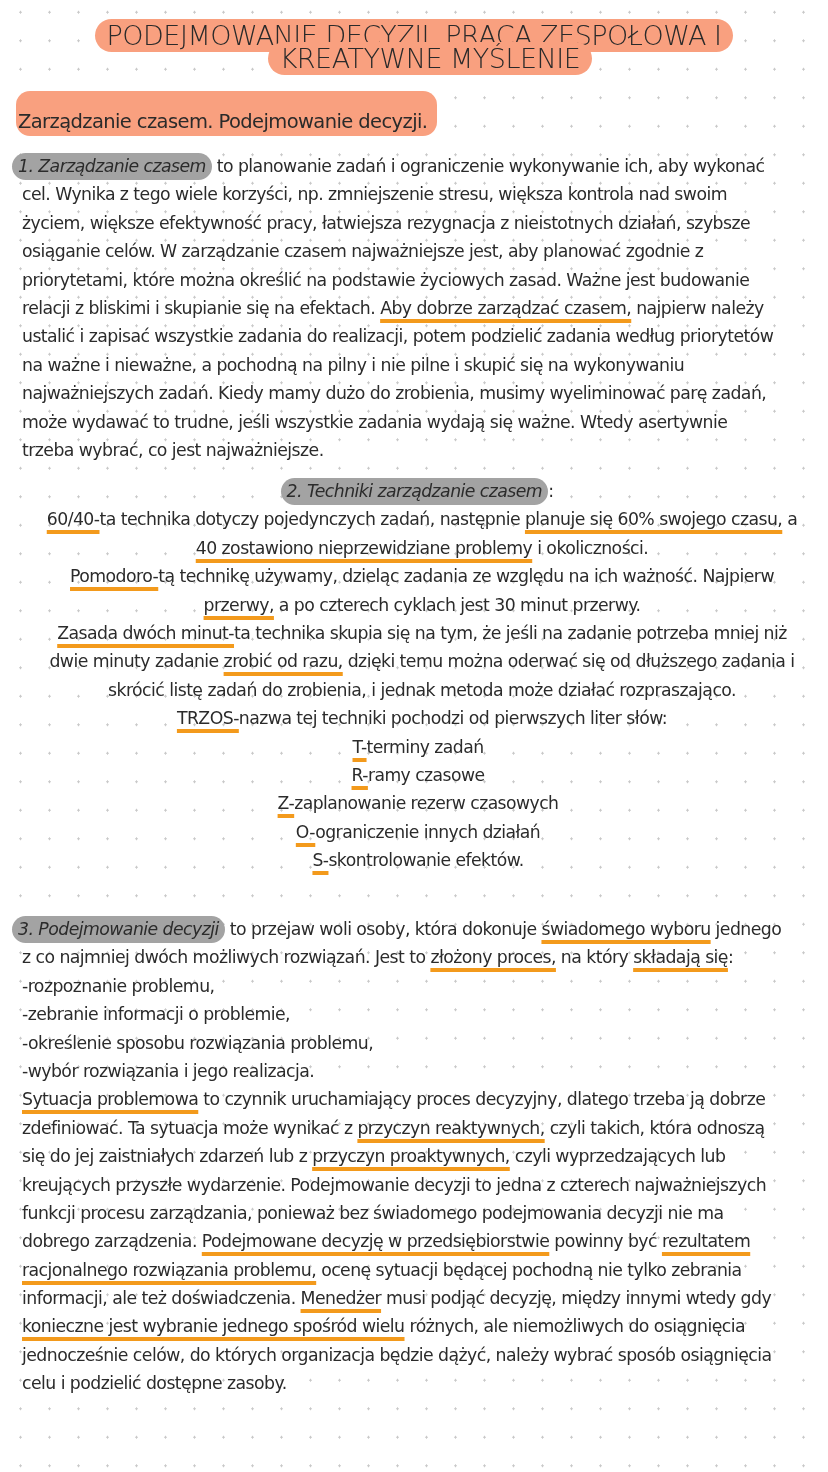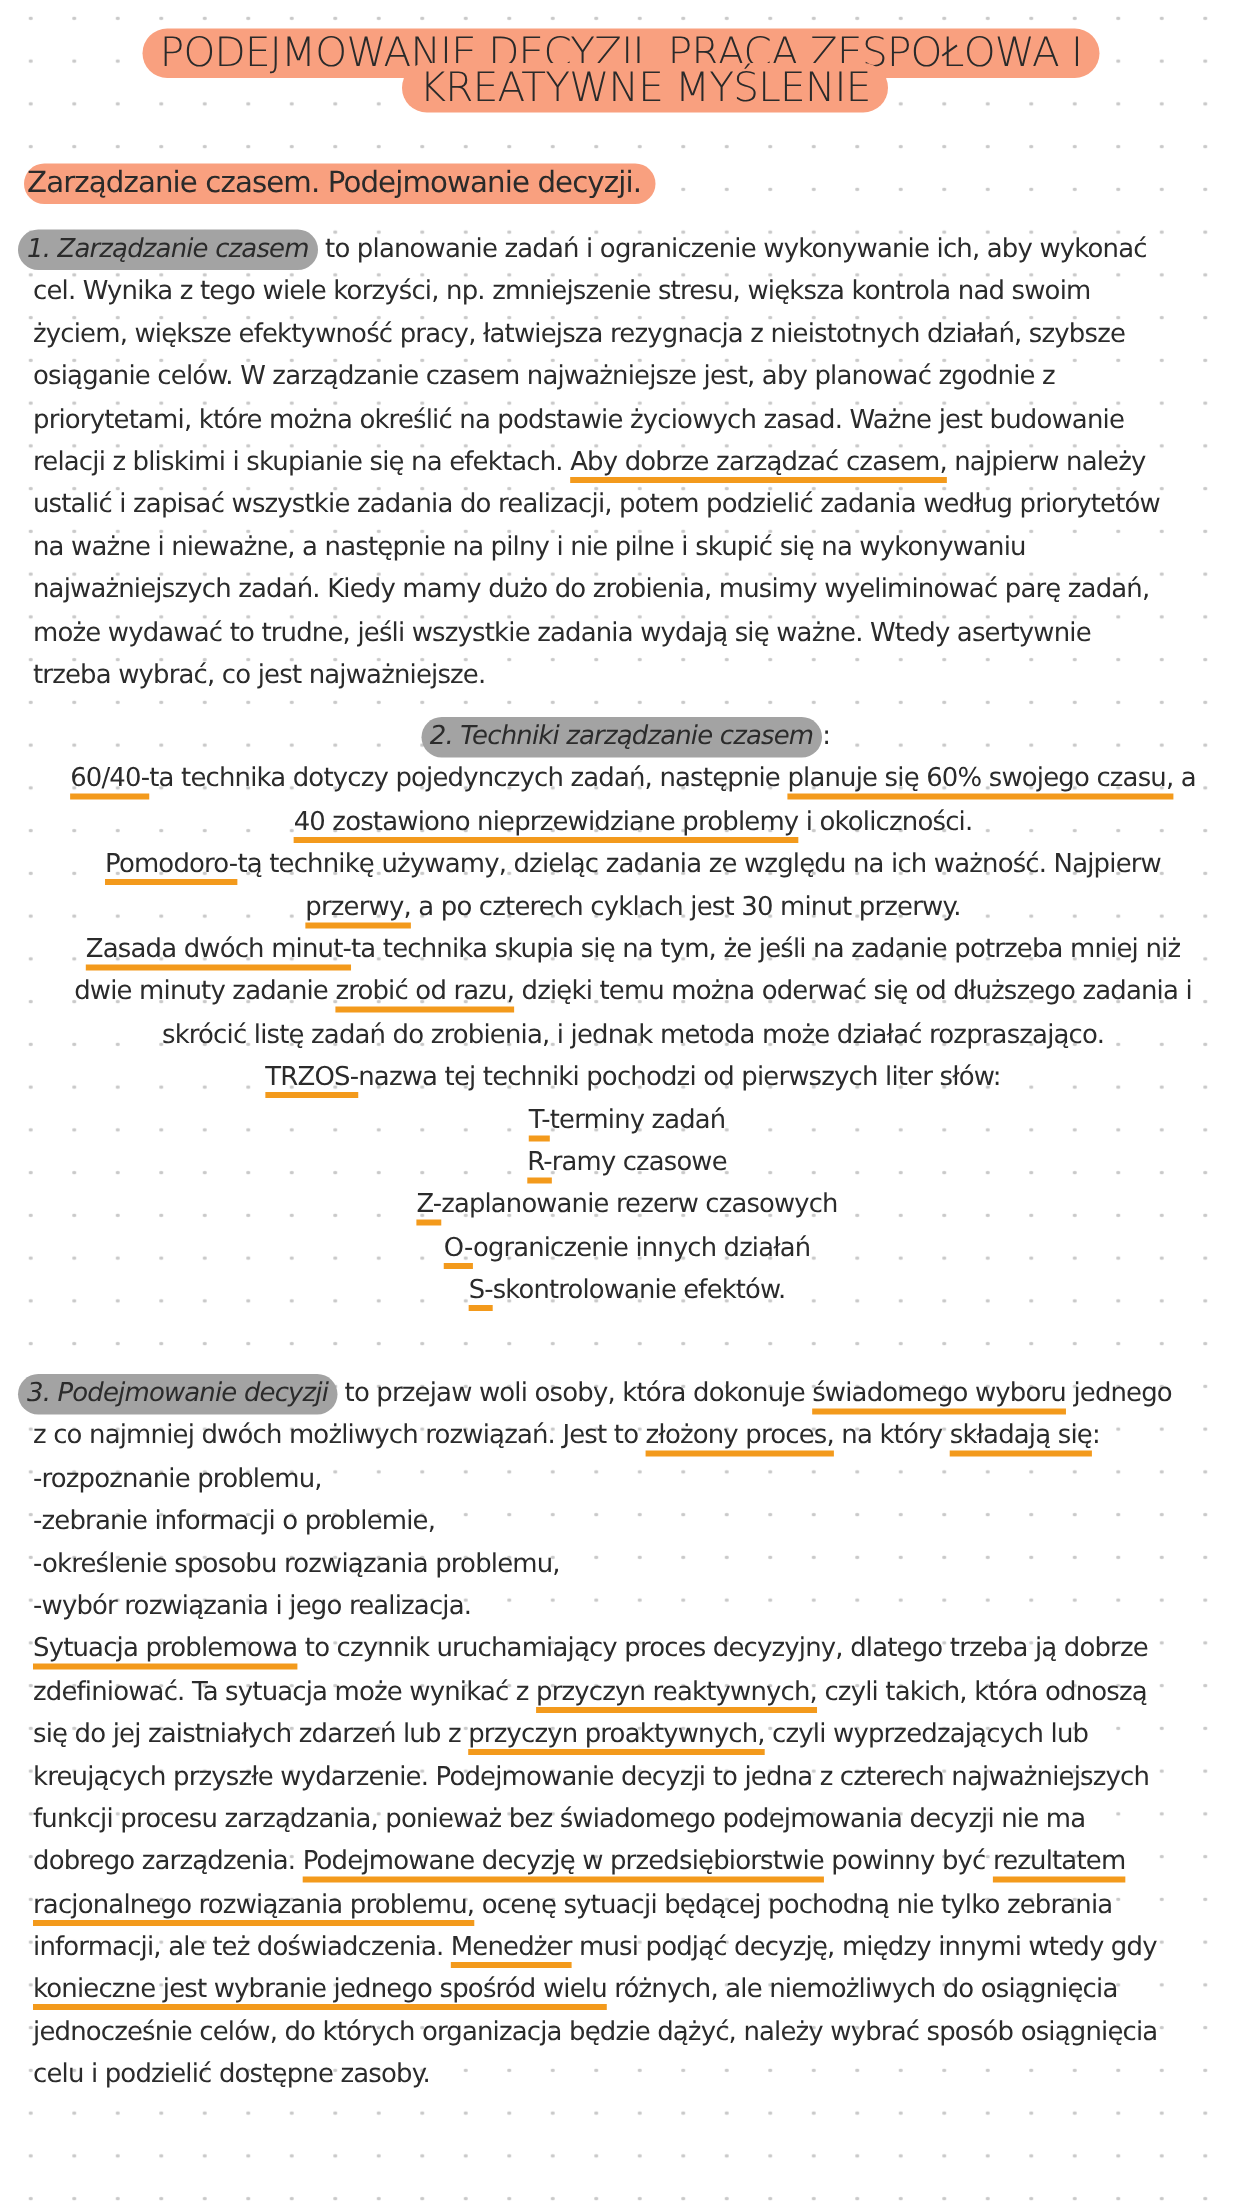--- a/index.html
+++ b/index.html
@@ -16,21 +16,21 @@
     position:absolute; left:0; width:828px; text-align:center;
     font-size:27px; letter-spacing:-0.5px; font-weight:300;
   }
   .hl {
     background:#f9a07f; border-radius:18px; padding:1px 12px;
     box-decoration-break:clone; -webkit-box-decoration-break:clone;
   }
   .subtitle {
     position:absolute; left:16px; top:110px; font-size:19.5px; letter-spacing:-0.6px;
   }
-  .subtitle .hl { padding:1px 10px 3px 2px; border-radius:14px; }
+  .subtitle .hl { padding:19px 10px 3px 2px; border-radius:14px; }
   .block {
     position:absolute; left:22px; width:800px;
     font-size:17.3px; line-height:28.4px; letter-spacing:-0.55px; color:#2b2b2b;
     white-space:nowrap;
   }
   .line { display:block; height:28.4px; }
   .sec { background:#a3a3a3; border-radius:16px; padding:3px 6px 4px 6px; margin-left:-10px;font-style:italic; }
   .u {
     text-decoration: underline; text-decoration-color:#f39a1c;
     text-decoration-thickness:4px; text-underline-offset:5px;
@@ -51,21 +51,21 @@
 </div>
 
 <div class="block" style="top:152px;">
   <span class="line"><span class="sec">1. Zarządzanie czasem</span><span> to planowanie zadań i ograniczenie wykonywanie ich, aby wykonać</span></span>
   <span class="line">cel. Wynika z tego wiele korzyści, np. zmniejszenie stresu, większa kontrola nad swoim</span>
   <span class="line">życiem, większe efektywność pracy, łatwiejsza rezygnacja z nieistotnych działań, szybsze</span>
   <span class="line">osiąganie celów. W zarządzanie czasem najważniejsze jest, aby planować zgodnie z</span>
   <span class="line">priorytetami, które można określić na podstawie życiowych zasad. Ważne jest budowanie</span>
   <span class="line"><span>relacji z bliskimi i skupianie się na efektach. </span><span class="u">Aby dobrze zarządzać czasem,</span><span> najpierw należy</span></span>
   <span class="line">ustalić i zapisać wszystkie zadania do realizacji, potem podzielić zadania według priorytetów</span>
-  <span class="line">na ważne i nieważne, a następnie na pilny i nie pilne i skupić się na wykonywaniu</span>
+  <span class="line">na ważne i nieważne, a pochodną na pilny i nie pilne i skupić się na wykonywaniu</span>
   <span class="line">najważniejszych zadań. Kiedy mamy dużo do zrobienia, musimy wyeliminować parę zadań,</span>
   <span class="line">może wydawać to trudne, jeśli wszystkie zadania wydają się ważne. Wtedy asertywnie</span>
   <span class="line">trzeba wybrać, co jest najważniejsze.</span>
 </div>
 
 <div class="block" style="top:477px;text-align:center;">
   <span class="line"><span class="sec">2. Techniki zarządzanie czasem</span><span>:</span></span>
   <span class="line"><span class="u">60/40-</span><span>ta technika dotyczy pojedynczych zadań, następnie </span><span class="u">planuje się 60% swojego czasu,</span><span> a</span></span>
   <span class="line"><span class="u">40 zostawiono nieprzewidziane problemy</span><span> i okoliczności.</span></span>
   <span class="line"><span class="u">Pomodoro-</span><span>tą technikę używamy, dzieląc zadania ze względu na ich ważność. Najpierw</span></span>

